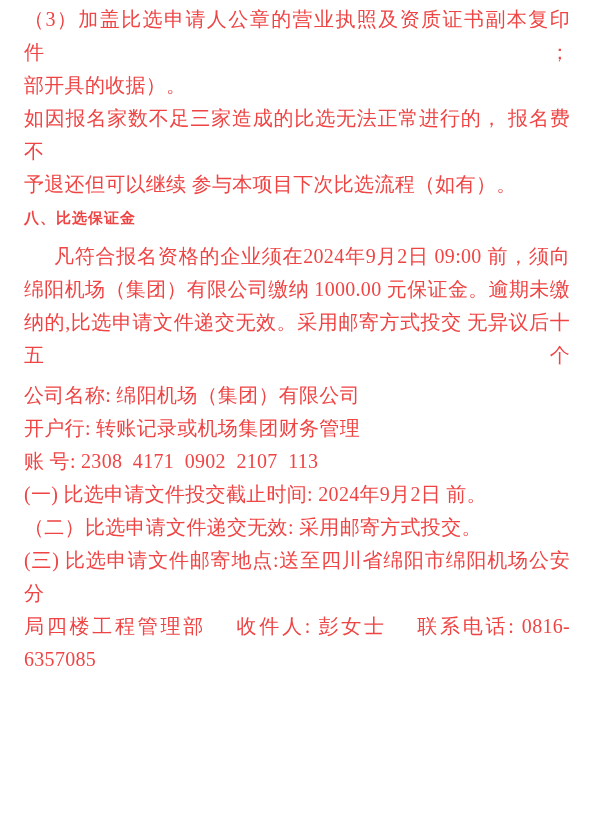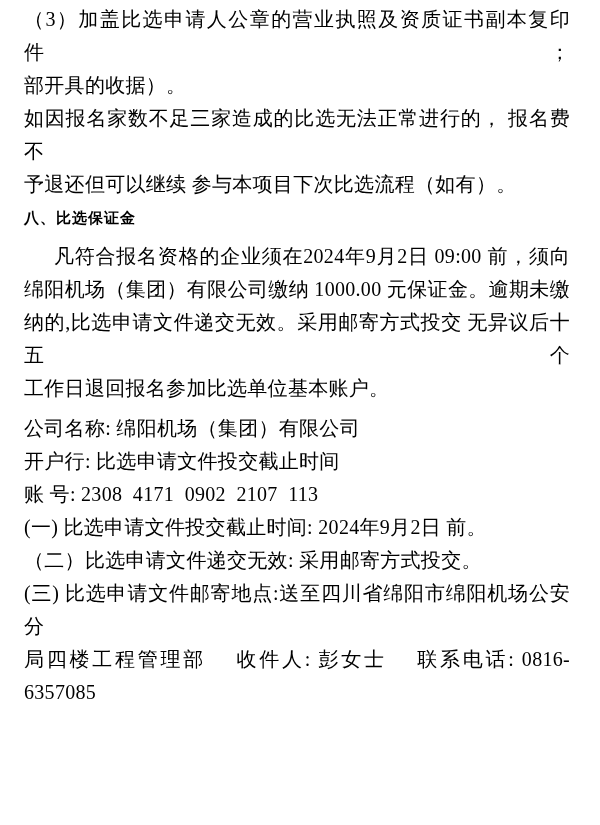--- a/index.html
+++ b/index.html
@@ -10,21 +10,21 @@
   .page {
     position: relative;
     box-sizing: border-box;
     width: 600px;
     height: 825px;
     background: #ffffff;
     padding: 3px 30px 0 24px;
     overflow: hidden;
     font-family: "Liberation Serif", "DejaVu Serif", serif;
     font-size: 20px;
-    color: #000000;
+    color: #ef4444;
   }
   .line {
     line-height: 33px;
     white-space: pre-wrap;
     letter-spacing: 0.3px;
   }
   .fill {
     text-align: justify;
     text-align-last: justify;
   }
@@ -43,22 +43,21 @@
 
 <div class="page">
   <div class="line fill">（3）加盖比选申请人公章的营业执照及资质证书副本复印件；</div>
   <div class="line">部开具的收据）。</div>
   <div class="line fill">如因报名家数不足三家造成的比选无法正常进行的， 报名费不</div>
   <div class="line">予退还但可以继续 参与本项目下次比选流程（如有）。</div>
   <div class="line heading mb6">八、比选保证金</div>
   <div class="line fill indent2">凡符合报名资格的企业须在2024年9月2日 09:00 前，须向</div>
   <div class="line fill">绵阳机场（集团）有限公司缴纳 1000.00 元保证金。逾期未缴</div>
   <div class="line fill">纳的,比选申请文件递交无效。采用邮寄方式投交 无异议后十五个</div>
-  <div class="line">工作日退回报名参加比选单位基本账户。</div>
   <div class="line mt3">公司名称: 绵阳机场（集团）有限公司</div>
-  <div class="line">开户行: 比选申请文件投交截止时间</div>
+  <div class="line">开户行: 转账记录或机场集团财务管理</div>
   <div class="line">账 号: 2308  4171  0902  2107  113</div>
   <div class="line">(一) 比选申请文件投交截止时间: 2024年9月2日 前。</div>
   <div class="line">（二）比选申请文件递交无效: 采用邮寄方式投交。</div>
   <div class="line fill">(三) 比选申请文件邮寄地点:送至四川省绵阳市绵阳机场公安分</div>
   <div class="line fill">局四楼工程管理部　 收件人: 彭女士　 联系电话: 0816-6357085</div>
 
 </div>
 
 </body></html>

